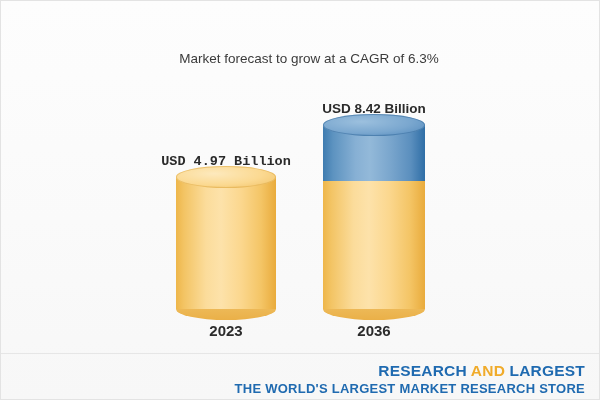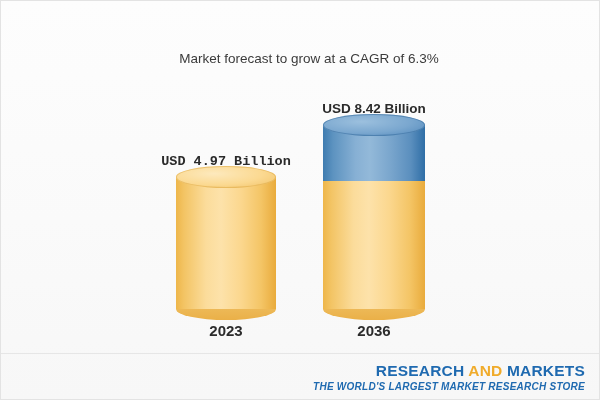--- a/index.html
+++ b/index.html
@@ -186,25 +186,24 @@
   .brand-name {
     font-size: 15.5px;
     font-weight: bold;
     letter-spacing: 0.2px;
     color: #1f6ab0;
     line-height: 1.1;
   }
   .brand-name .and { color: #f0ab2a; }
   .brand-tag {
     margin-top: 2px;
-    font-size: 10px;
+    font-size: 13px;
     font-weight: bold;
     letter-spacing: 0.25px;
     color: #1f6ab0;
-    font-style: italic;
   }
 </style>
 </head>
 <body>
 
 <div class="card">
 
   <div class="chart-subtitle">Market forecast to grow at a CAGR of 6.3%</div>
 
   <div class="plot">
@@ -236,18 +235,18 @@
         </div>
       </div>
       <div class="cat-label">2036</div>
     </div>
 
   </div>
 
   <div class="footer-rule"></div>
   <div class="footer">
     <div class="brand">
-      <div class="brand-name"><span>RESEARCH </span><span class="and">AND</span><span> MARKETS</span></div>
+      <div class="brand-name"><span>RESEARCH </span><span class="and">AND</span><span> LARGEST</span></div>
       <div class="brand-tag">THE WORLD'S LARGEST MARKET RESEARCH STORE</div>
     </div>
   </div>
 
 </div>
 
 </body></html>

